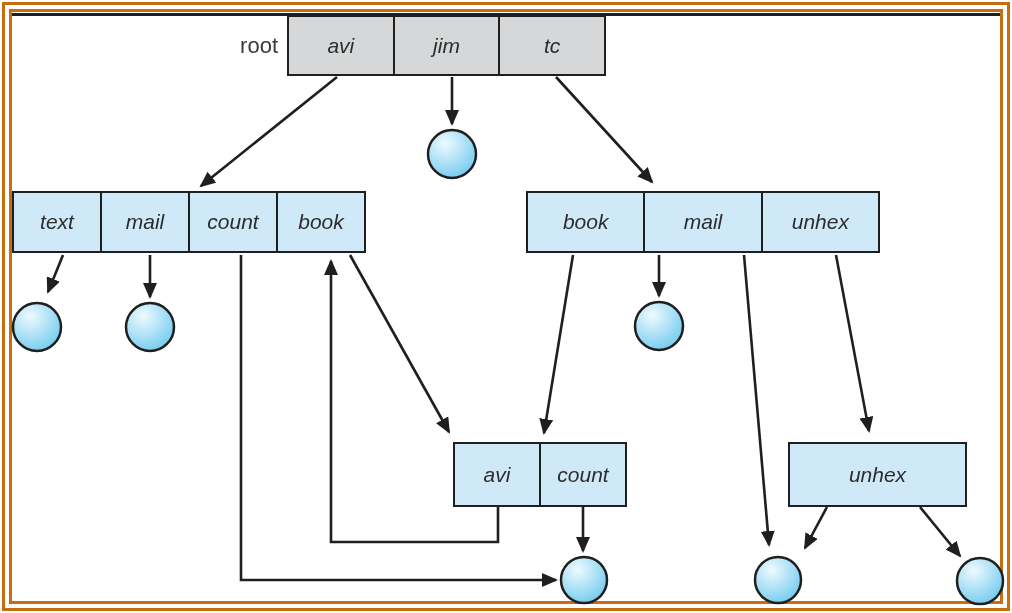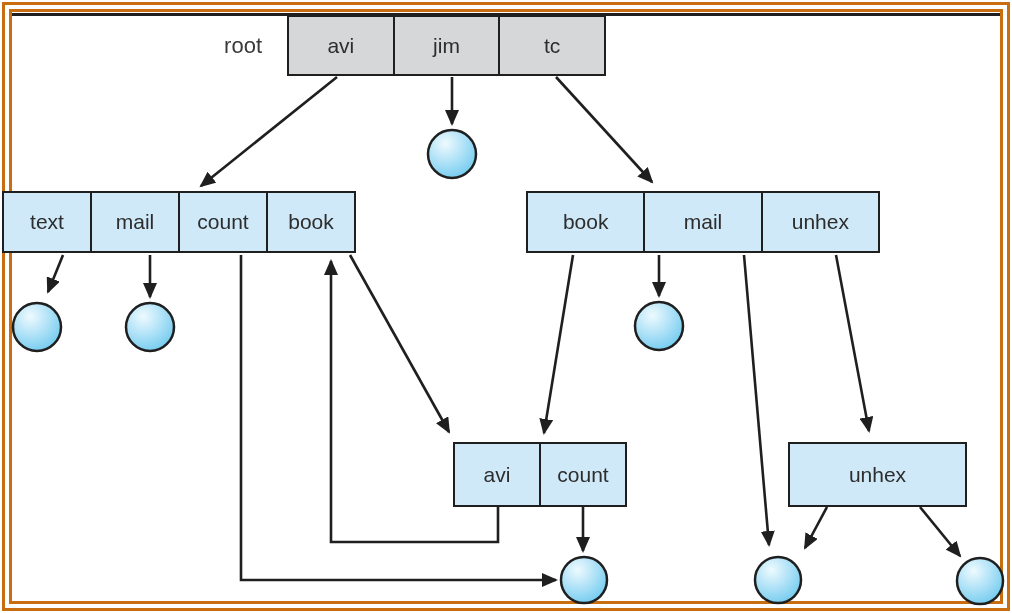--- a/index.html
+++ b/index.html
@@ -13,35 +13,35 @@
   .top-rule{position:absolute;left:12px;right:12px;top:13px;height:3px;background:#1f1f1f;pointer-events:none;}
 
   
   .dtable{
     position:absolute;display:flex;box-sizing:border-box;
     border:2.5px solid #1f1f1f;
   }
   .dtable .cell{
     flex:1;display:flex;align-items:center;justify-content:center;
     border-left:2px solid #1f1f1f;
-    font-size:21px;color:#2d2d2d;
+    font-style:italic;font-size:21px;color:#2d2d2d;
     white-space:nowrap;overflow:hidden;
   }
   .dtable .cell:first-child{border-left:none;}
   .fill-gray .cell{background:#d6d7d8;}
   .fill-blue .cell{background:#cfe9f8;}
 
   .t-root{left:287px;top:15px;width:319px;height:61px;}
-  .t-avi{left:2px;top:191px;width:354px;height:62px;}
+  .t-avi{left:12px;top:191px;width:354px;height:62px;}
   .t-jim{left:526px;top:191px;width:354px;height:62px;}
   .t-shared{left:453px;top:442px;width:174px;height:65px;}
   .t-hyp{left:788px;top:442px;width:179px;height:65px;}
 
   .root-label{
-    position:absolute;left:162px;top:15px;width:100px;height:61px;
+    position:absolute;left:178px;top:15px;width:100px;height:61px;
     display:flex;align-items:center;justify-content:flex-end;
     font-size:22px;color:#3a3a3a;font-style:normal;
   }
 
   .overlay{position:absolute;left:0;top:0;width:1012px;height:613px;pointer-events:none;}
   .edge{fill:none;stroke:#1f1f1f;stroke-width:2.6px;}
   .file-ball{stroke:#1f1f1f;stroke-width:2.5px;fill:url(#ballgrad);}
 </style>
 </head>
 <body>

